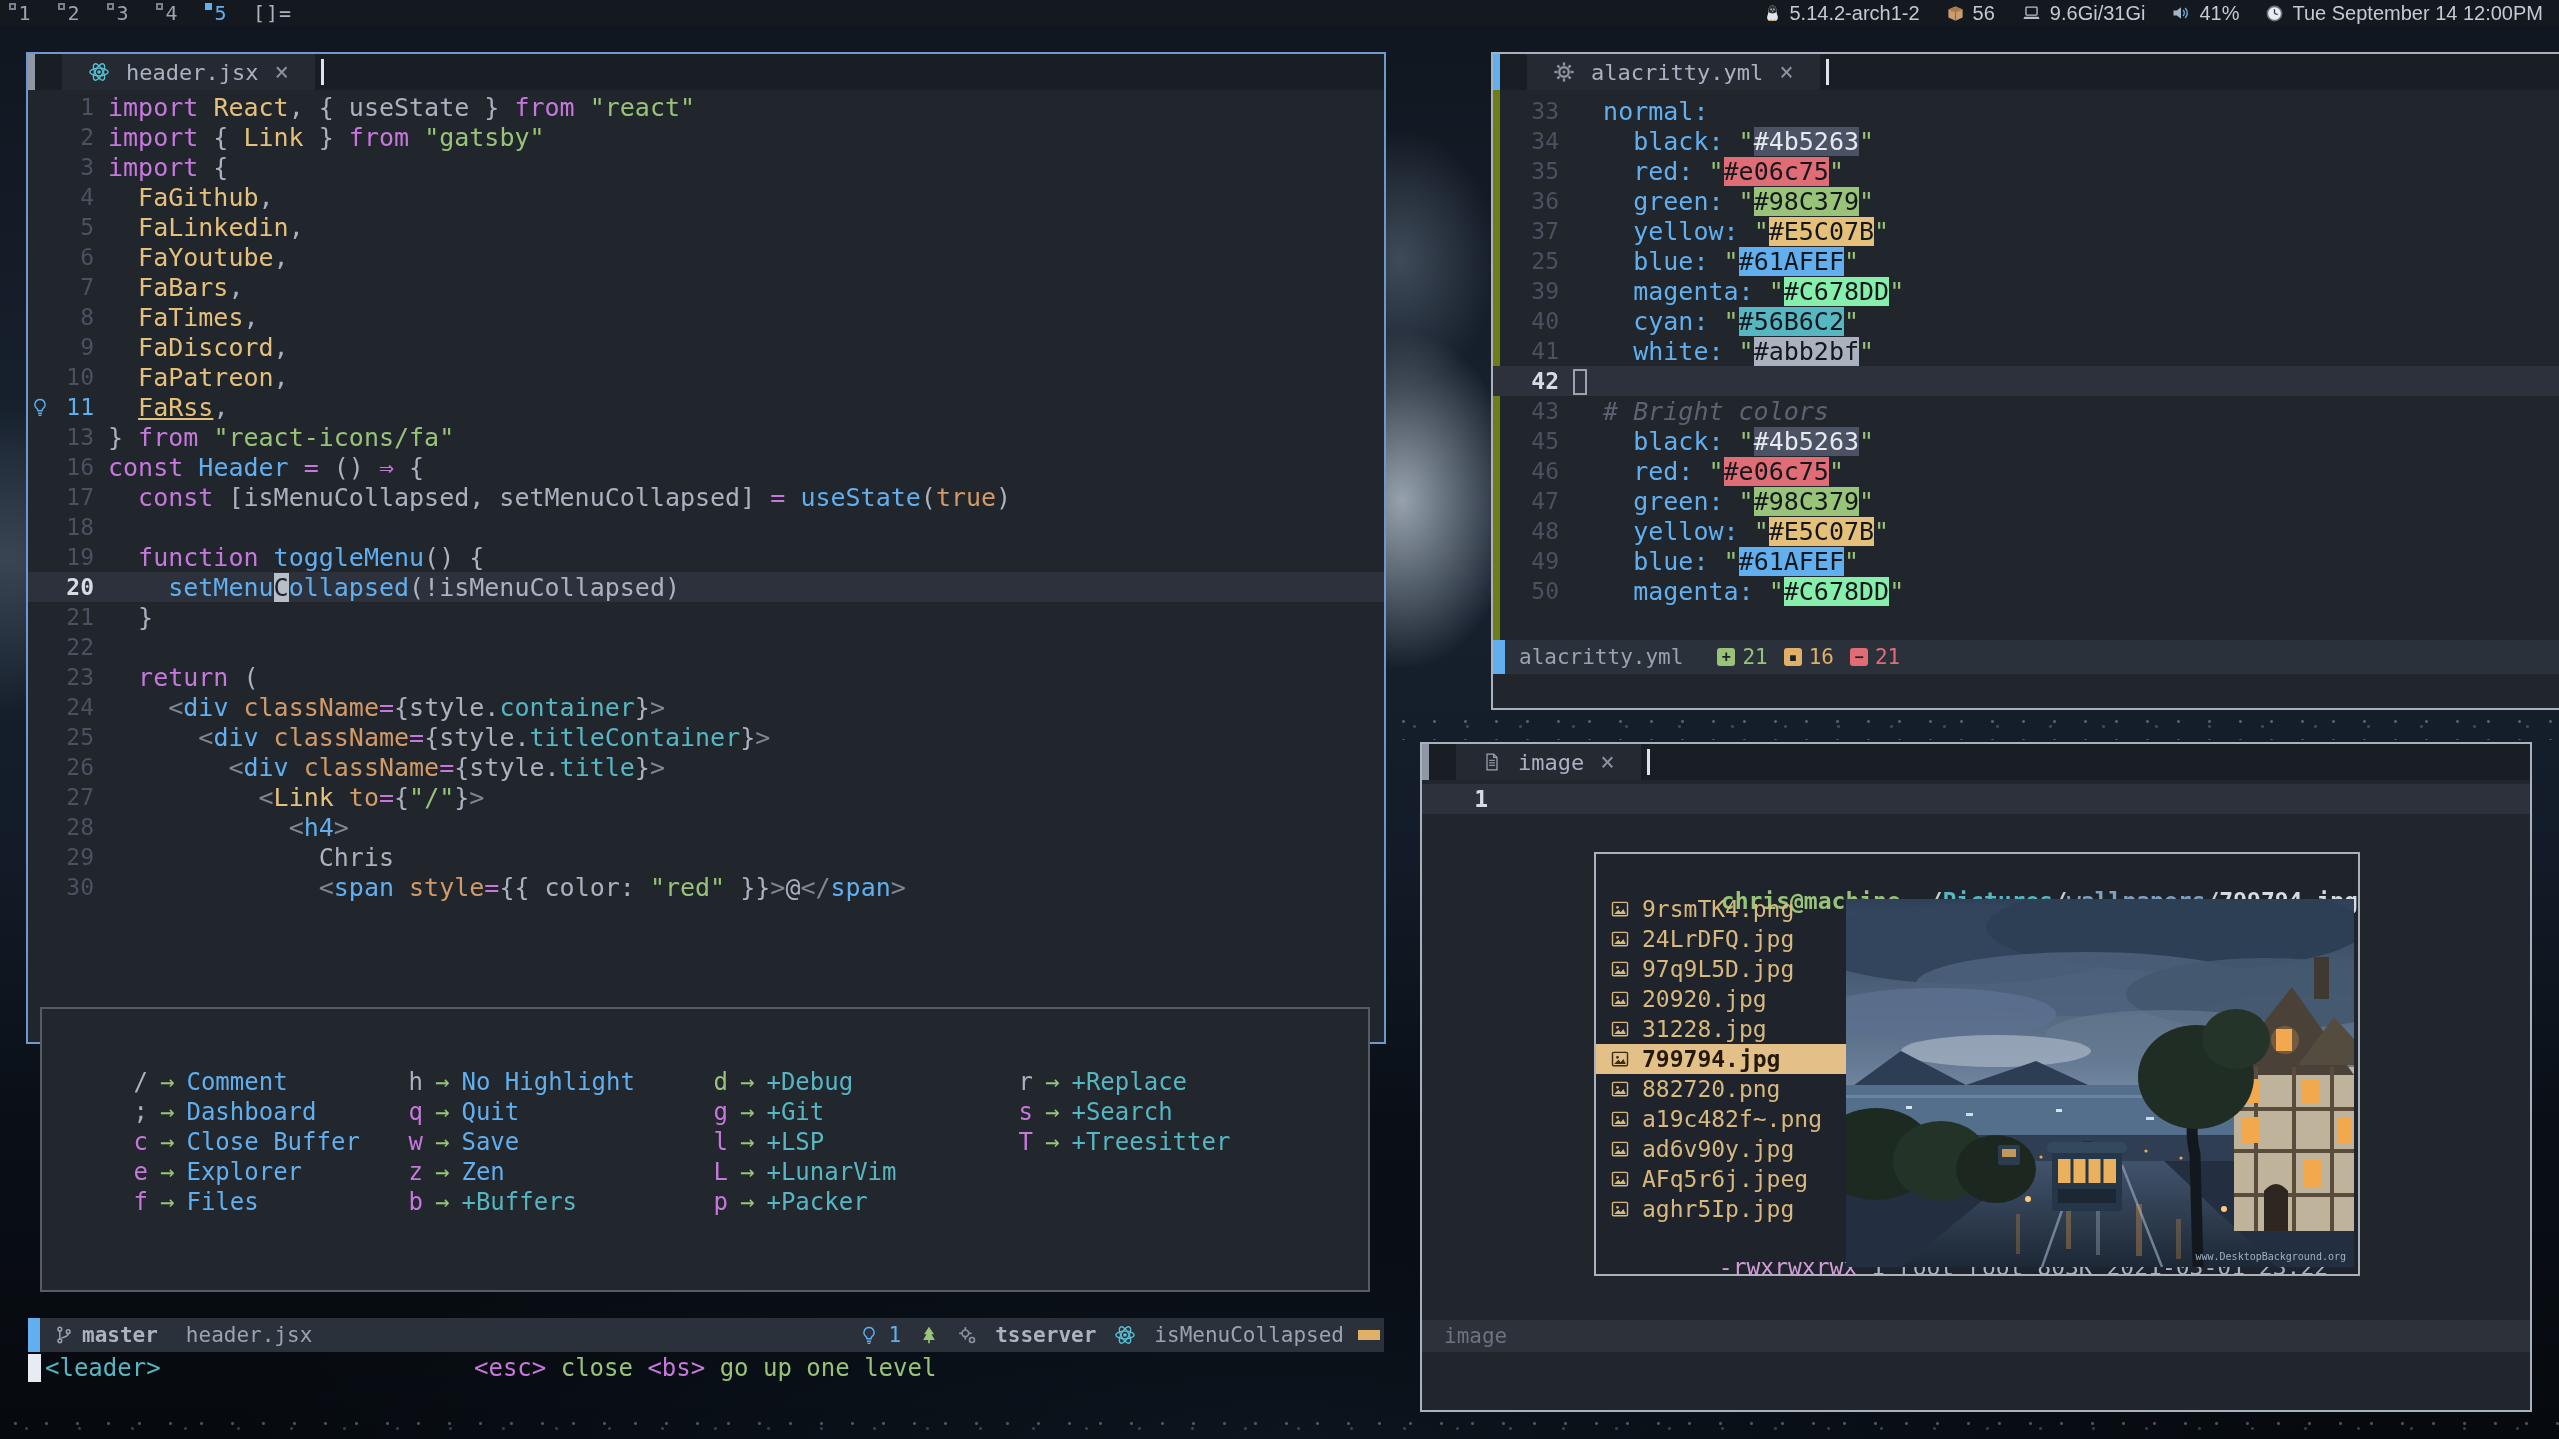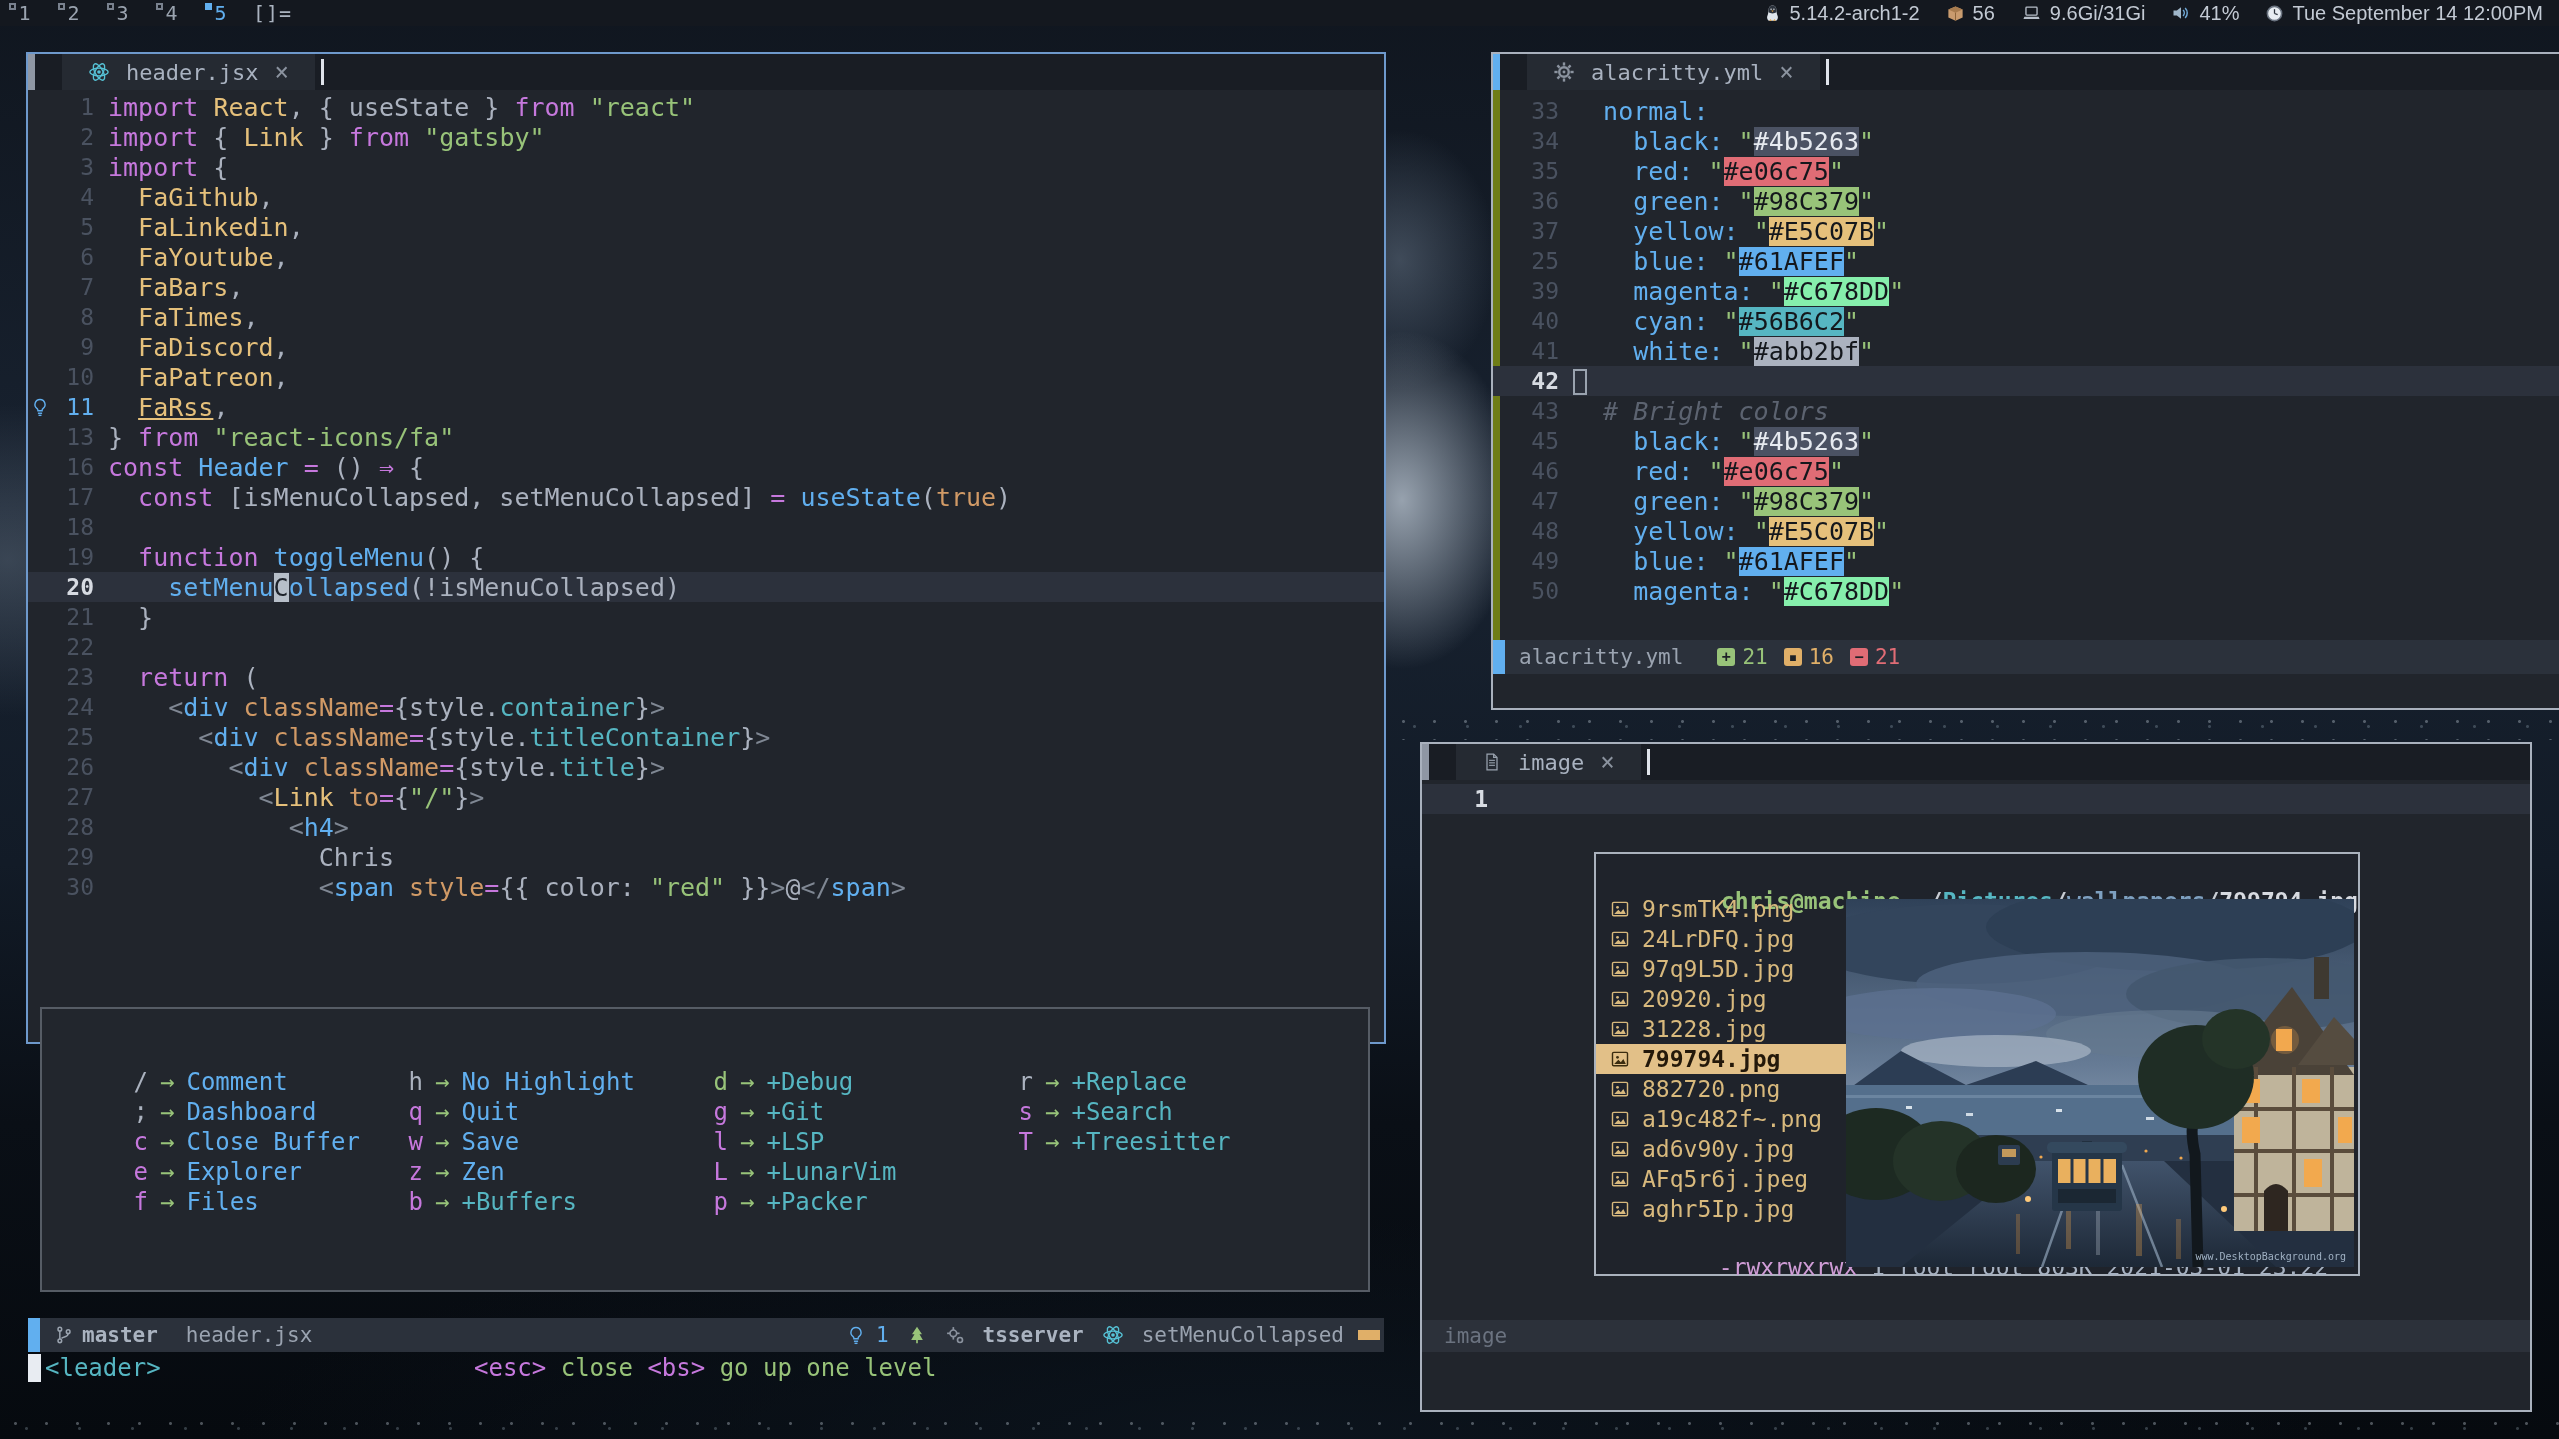--- a/index.html
+++ b/index.html
@@ -487,21 +487,21 @@
         <span class="icon" data-interactable="false">
             <svg viewBox="0 0 24 24" width="22" height="22">
               <g fill="none" stroke="#56c2d6" stroke-width="1.5">
                 <ellipse cx="12" cy="12" rx="10" ry="4.2"></ellipse>
                 <ellipse cx="12" cy="12" rx="10" ry="4.2" transform="rotate(60 12 12)"></ellipse>
                 <ellipse cx="12" cy="12" rx="10" ry="4.2" transform="rotate(120 12 12)"></ellipse>
               </g>
               <circle cx="12" cy="12" r="2" fill="#56c2d6"></circle>
             </svg>
           </span>
-        <span data-interactable="false">setMenuCollapsed</span>
+        <span data-interactable="false">isMenuCollapsed</span>
       </div>
       <span class="scrollmark" data-interactable="true"></span>
     </div>
     <div class="cmdline" style="top:1298px" data-interactable="false">
       <span class="cmd-cursor" data-interactable="false"></span>
       <span class="cmd-pending" data-interactable="false">&lt;leader&gt;</span>
       <span class="cmd-hint" id="cmd-hint" data-interactable="false"><span class="hint-key" data-interactable="false">&lt;esc&gt;</span><span class="hint-act" data-interactable="false"> close </span><span class="hint-key" data-interactable="false">&lt;bs&gt;</span><span class="hint-act" data-interactable="false"> go up one level</span></span>
     </div>
   </div>
 

